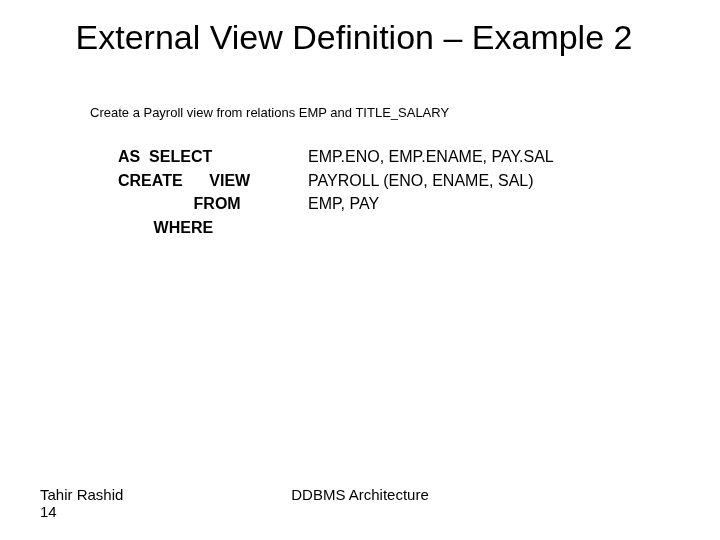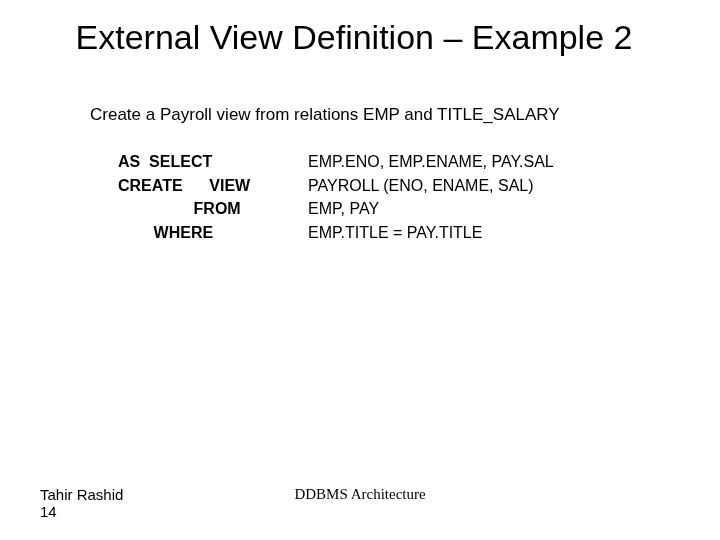--- a/index.html
+++ b/index.html
@@ -20,21 +20,21 @@
     }
     .title {
       font-size: 34px;
       font-weight: normal;
       text-align: center;
       line-height: 1.15;
       margin: 0 auto 48px auto;
       font-family: Arial, Helvetica, sans-serif;
     }
     .intro {
-      font-size: 17px;
+      font-size: 13px;
       margin-left: 50px;
       margin-bottom: 26px;
     }
     .sql-block {
       margin-left: 78px;
       font-size: 16px;
       font-family: Arial, Helvetica, sans-serif;
     }
     .sql-row {
       display: flex;
@@ -54,21 +54,21 @@
       bottom: 20px;
       left: 0;
       width: 100%;
       padding: 0 40px;
       display: flex;
       justify-content: space-between;
       font-size: 15px;
       flex-direction: column;
     }
     .footer-left  { text-align: left; }
-    .footer-center { position: absolute; left: 50%; transform: translateX(-50%); font-family: Liberation Serif, serif; }
+    .footer-center { position: absolute; left: 50%; transform: translateX(-50%); }
     .footer-right { }
   </style>
 </head>
 <body>
 
 <div class="slide">
 
   <h1 class="title">External View Definition – Example 2</h1>
 
   <div class="intro">Create a Payroll view from relations EMP and TITLE_SALARY</div>
@@ -81,21 +81,20 @@
     <div class="sql-row">
       <div class="kw-col">CREATE      VIEW</div>
       <div class="val-col">PAYROLL (ENO, ENAME, SAL)</div>
     </div>
     <div class="sql-row">
       <div class="kw-col">                 FROM</div>
       <div class="val-col">EMP, PAY</div>
     </div>
     <div class="sql-row">
       <div class="kw-col">        WHERE</div>
-      <div class="val-col">EMP.TITLE = PAY.TITLE</div>
     </div>
   </div>
 
   <div class="footer">
     <div class="footer-left">Tahir Rashid</div>
     <div class="footer-center">DDBMS Architecture</div>
     <div class="footer-right">14</div>
   </div>
 
 </div>

